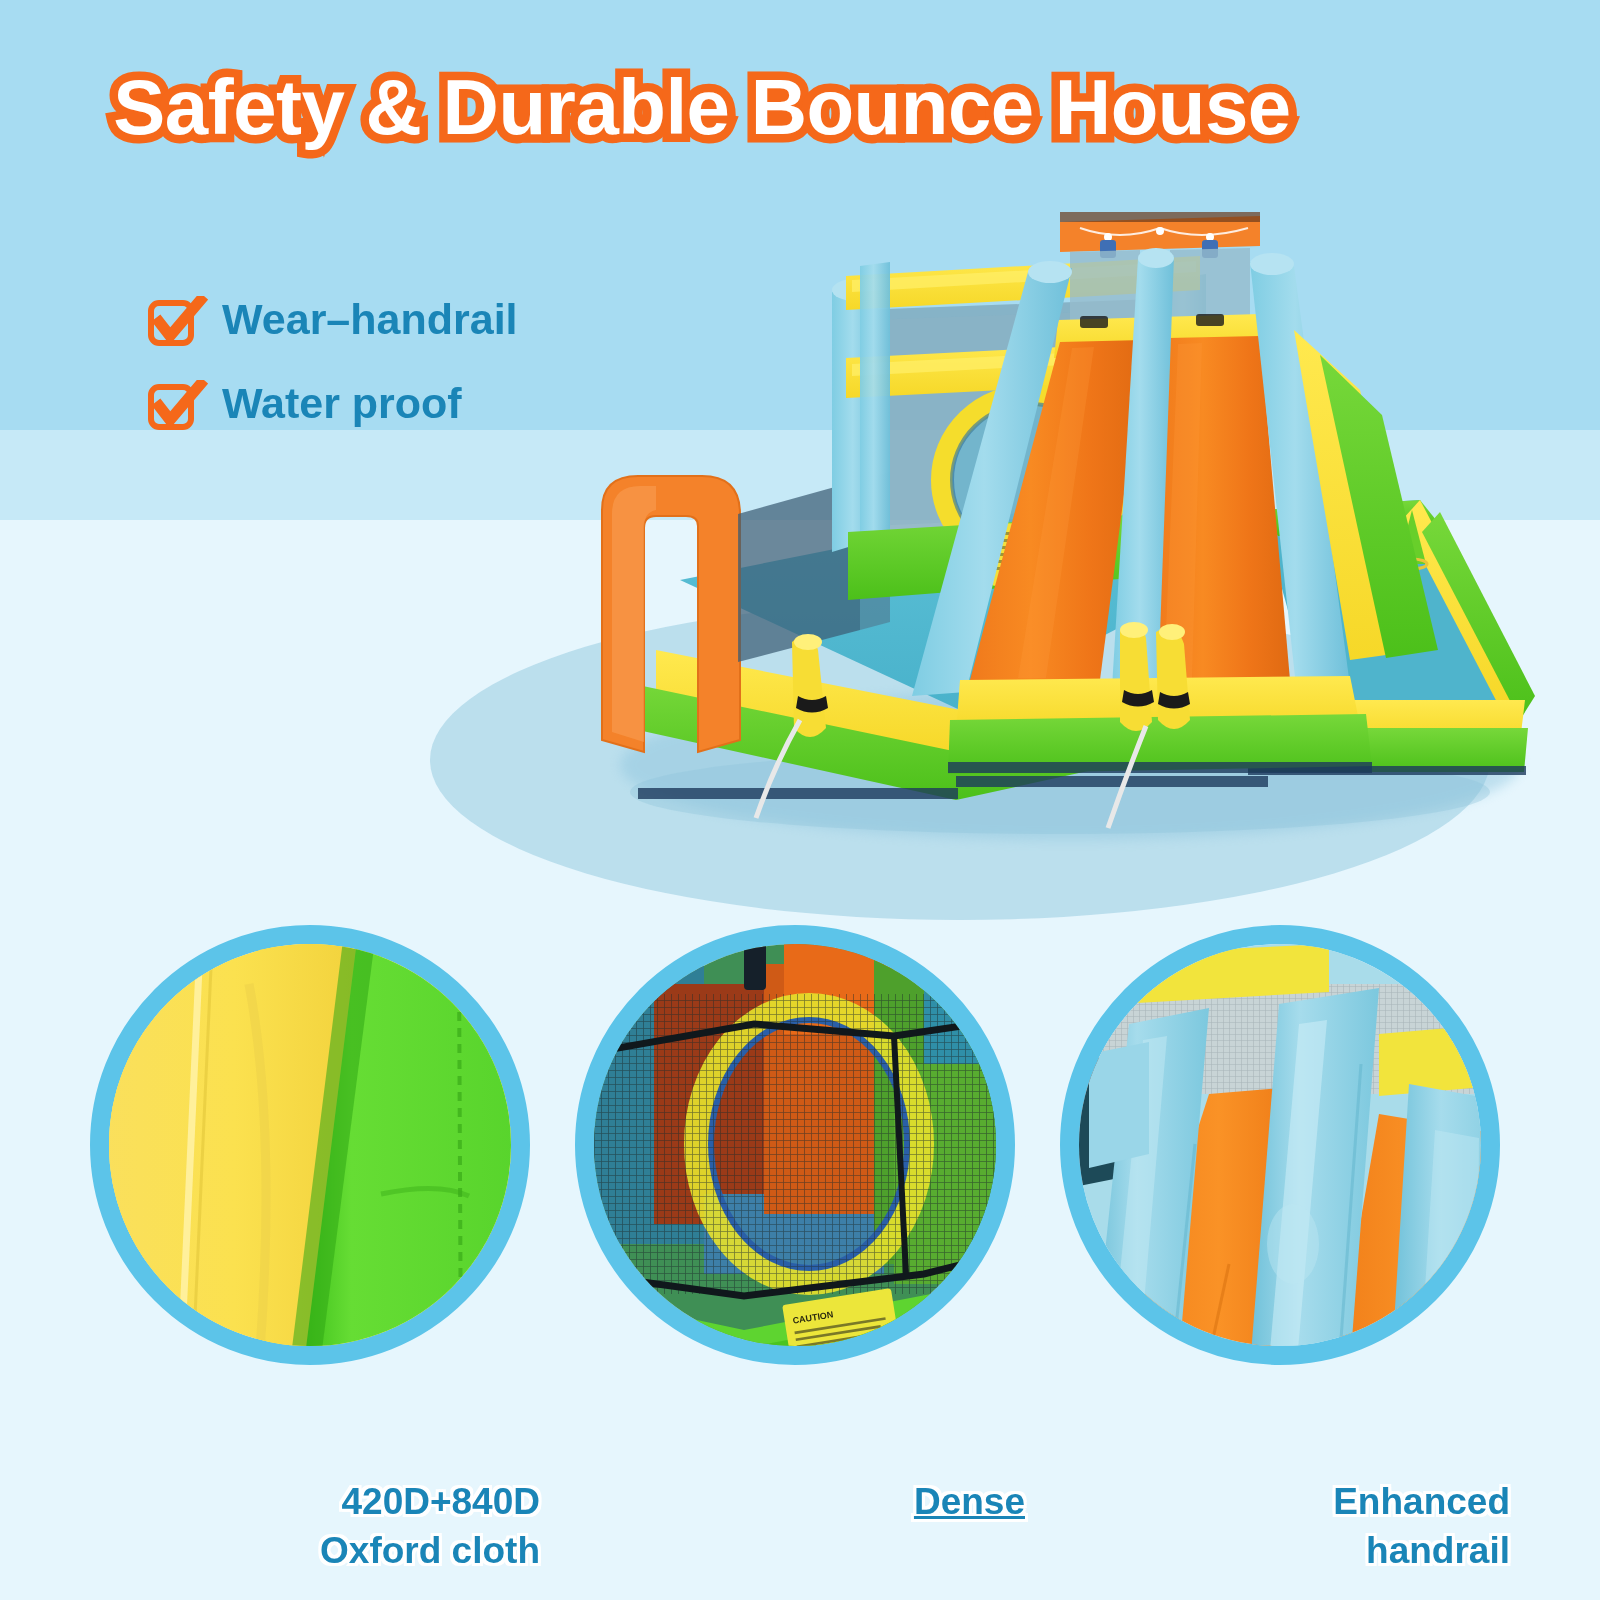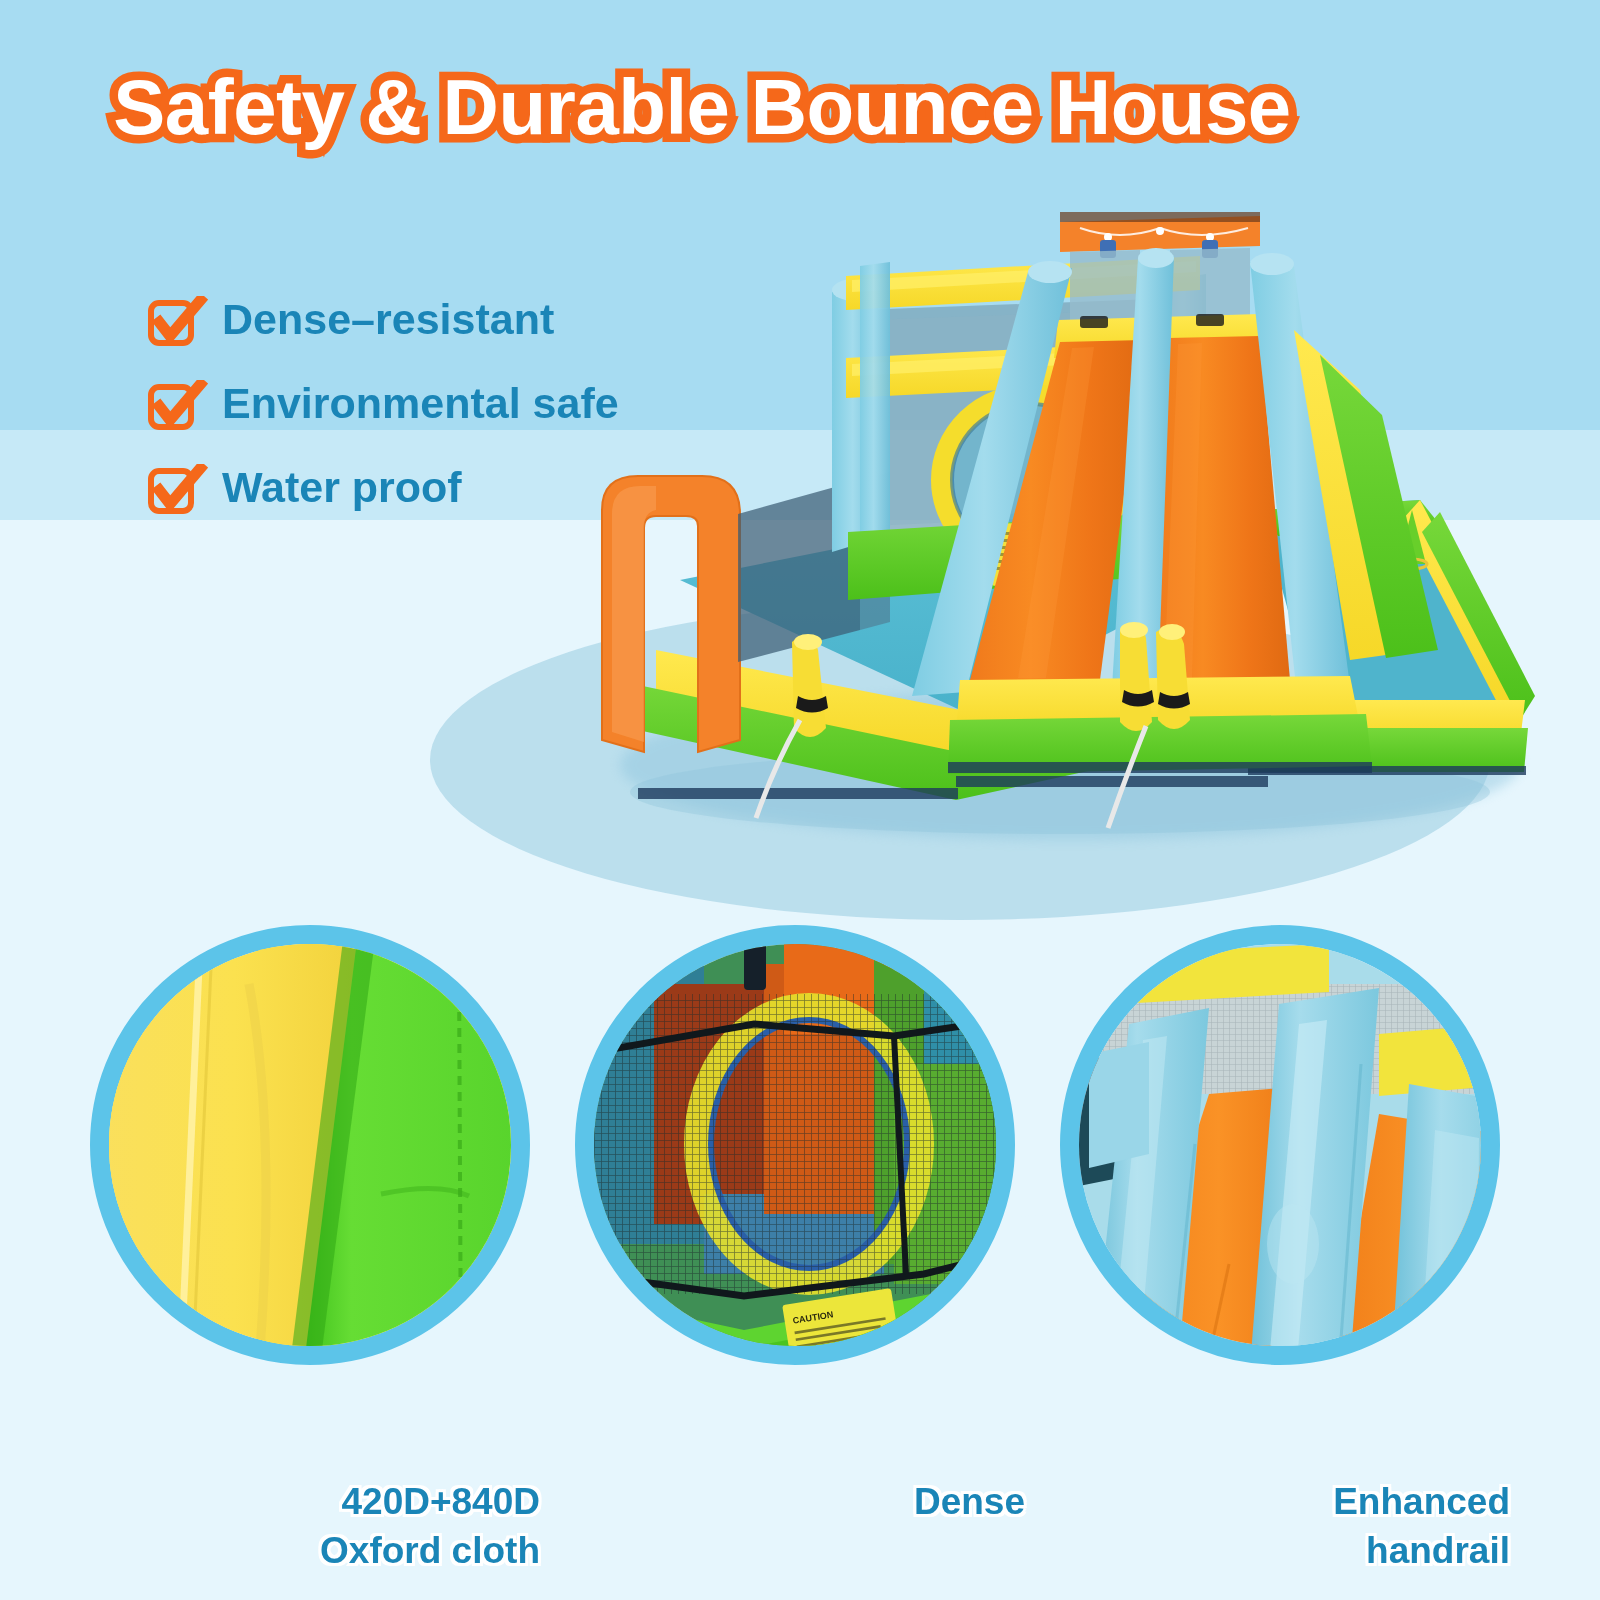--- a/index.html
+++ b/index.html
@@ -97,21 +97,21 @@
 
   .caption {
     position:absolute; width:460px; text-align:right;
     font-size:37px; font-weight:bold; color:#1a85b7;
     line-height:1.32;
     text-shadow:
       -3px -3px 0 #fff, 3px -3px 0 #fff, -3px 3px 0 #fff, 3px 3px 0 #fff,
       0 -3px 0 #fff, 0 3px 0 #fff, -3px 0 0 #fff, 3px 0 0 #fff;
   }
   .c1 { left:80px; top:1478px; }
-  .c2 { left:565px; top:1478px; }
+  .c2 { left:565px; top:1478px;text-decoration:underline; }
   .c3 { left:1050px; top:1478px; }
   .caption span { display:block; }
 </style>
 </head>
 <body>
 
 <div class="bg-top"></div>
 <div class="wave-dark"></div>
 <div class="wave-mid"></div>
 <div class="wave-pale"></div>
@@ -122,32 +122,23 @@
 
 <div class="checklist">
 
   <div class="check-row">
     <span class="check-icon">
       <span class="box"></span>
       <svg class="tick" viewBox="0 0 56 46">
         <path d="M4 22 L18 40 L52 0" fill="none" stroke="#f5681a" stroke-width="11" stroke-linecap="butt" stroke-linejoin="miter"></path>
       </svg>
     </span>
-    <span class="check-label">Dense–resistant</span>
+    <span class="check-label">Wear–handrail</span>
   </div>
 
-  <div class="check-row">
-    <span class="check-icon">
-      <span class="box"></span>
-      <svg class="tick" viewBox="0 0 56 46">
-        <path d="M4 22 L18 40 L52 0" fill="none" stroke="#f5681a" stroke-width="11" stroke-linecap="butt" stroke-linejoin="miter"></path>
-      </svg>
-    </span>
-    <span class="check-label">Environmental safe</span>
-  </div>
 
 
   <div class="check-row">
     <span class="check-icon">
       <span class="box"></span>
       <svg class="tick" viewBox="0 0 56 46">
         <path d="M4 22 L18 40 L52 0" fill="none" stroke="#f5681a" stroke-width="11" stroke-linecap="butt" stroke-linejoin="miter"></path>
       </svg>
     </span>
     <span class="check-label">Water proof</span>

